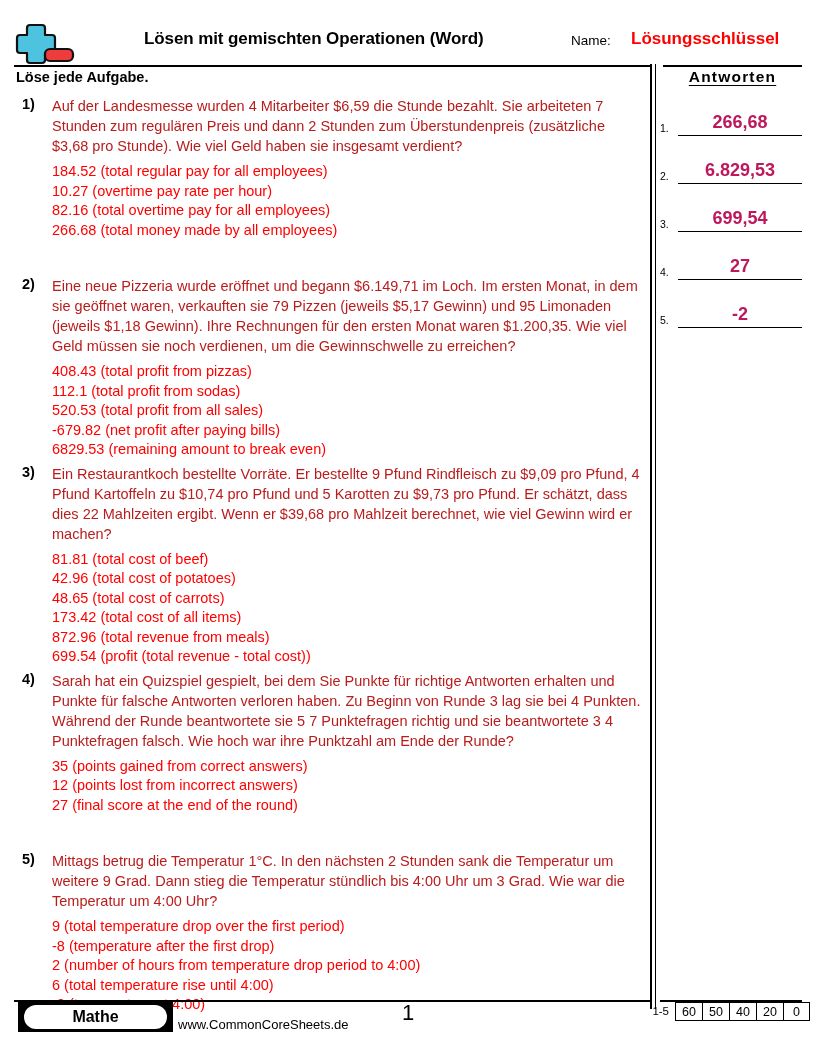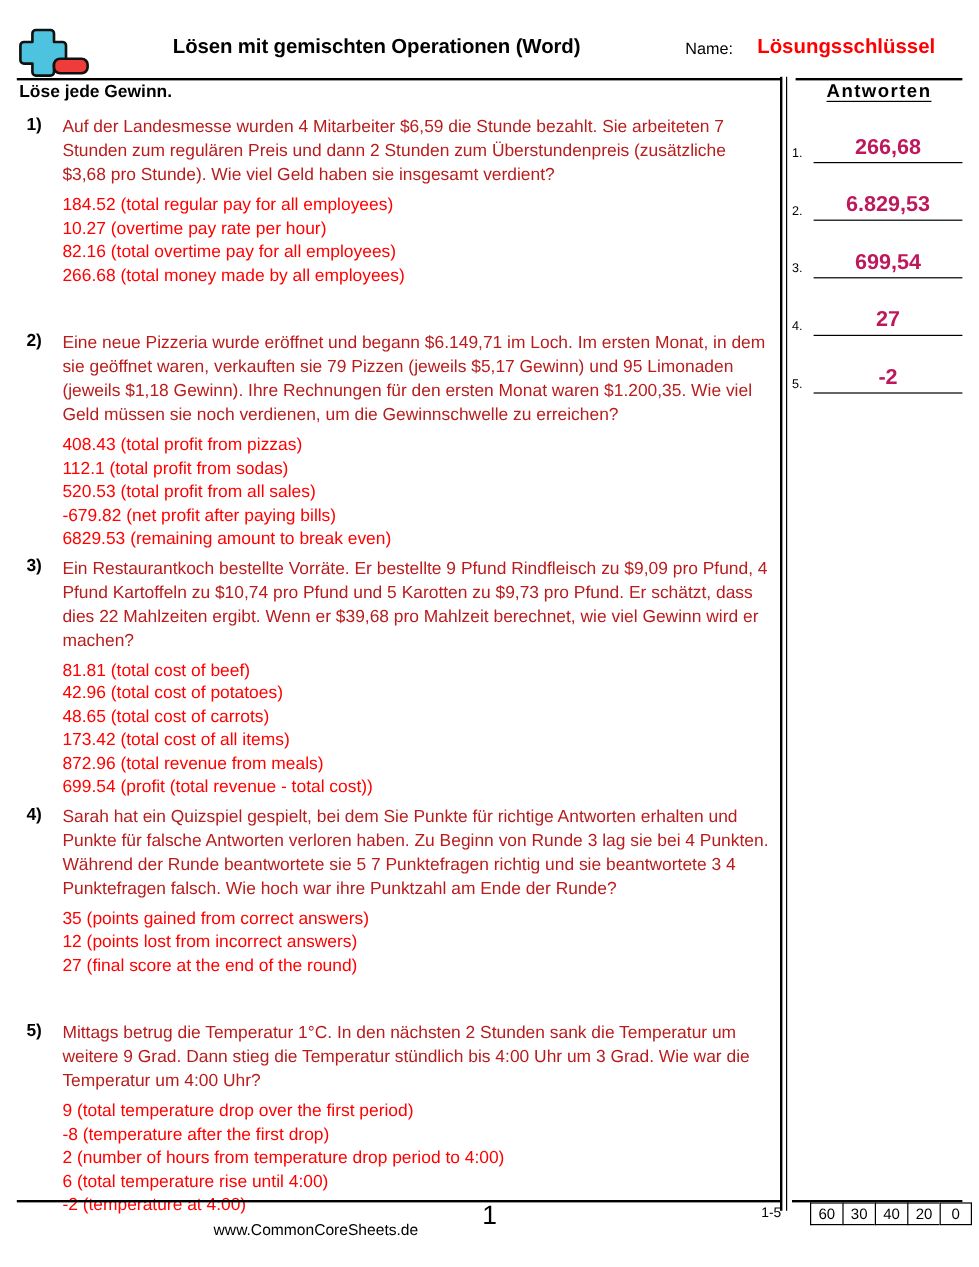--- a/index.html
+++ b/index.html
@@ -222,21 +222,21 @@
   #score-box {
     position: absolute;
     right: 6px; top: 1002px;
     display: flex;
     align-items: center;
     height: 19px;
   }
   #score-range {
     font-size: 11.5px;
     font-weight: 400;
-    margin-right: 24px;
+    margin-right: 6px;
     line-height: 19px;
   }
   #score-cells { display: flex; }
   .score-cell {
     width: 27px; height: 19px;
     border: 1.3px solid #000000;
     border-right: none;
     font-size: 12.5px;
     display: flex;
     align-items: center;
@@ -260,21 +260,21 @@
     </div>
 
     <div id="worksheet-title">Lösen mit gemischten Operationen (Word)</div>
     <div id="name-label">Name:</div>
     <div id="name-value">Lösungsschlüssel</div>
   </div>
 
   <div id="header-rule"></div>
   <div id="header-rule-right"></div>
 
-  <div id="instructions">Löse jede Gewinn.</div>
+  <div id="instructions">Löse jede Aufgabe.</div>
 
   <div id="divider">
     <div class="l1"></div>
       <div class="l2"></div>
   </div>
 
   <div id="answers-col">
     <div id="answers-heading">Antworten</div>
 
     <div class="answer-row">
@@ -366,28 +366,31 @@
         <div class="step">6 (total temperature rise until 4:00)</div>
         <div class="step">-2 (temperature at 4:00)</div>
       </div>
     </div>
 
   </div>
 
   <div id="footer-rule"></div>
   <div id="footer-rule-right"></div>
 
+  <div id="subject-badge">
+    <div id="subject-pill">Mathe</div>
+  </div>
 
   <div id="site-url">www.CommonCoreSheets.de</div>
   <div id="page-number">1</div>
 
   <div id="score-box">
     <span id="score-range">1-5</span>
     <div id="score-cells">
       <div class="score-cell">60</div>
-      <div class="score-cell">30</div>
+      <div class="score-cell">50</div>
       <div class="score-cell">40</div>
       <div class="score-cell">20</div>
       <div class="score-cell">0</div>
     </div>
   </div>
 
 </div>
 
 </body></html>

